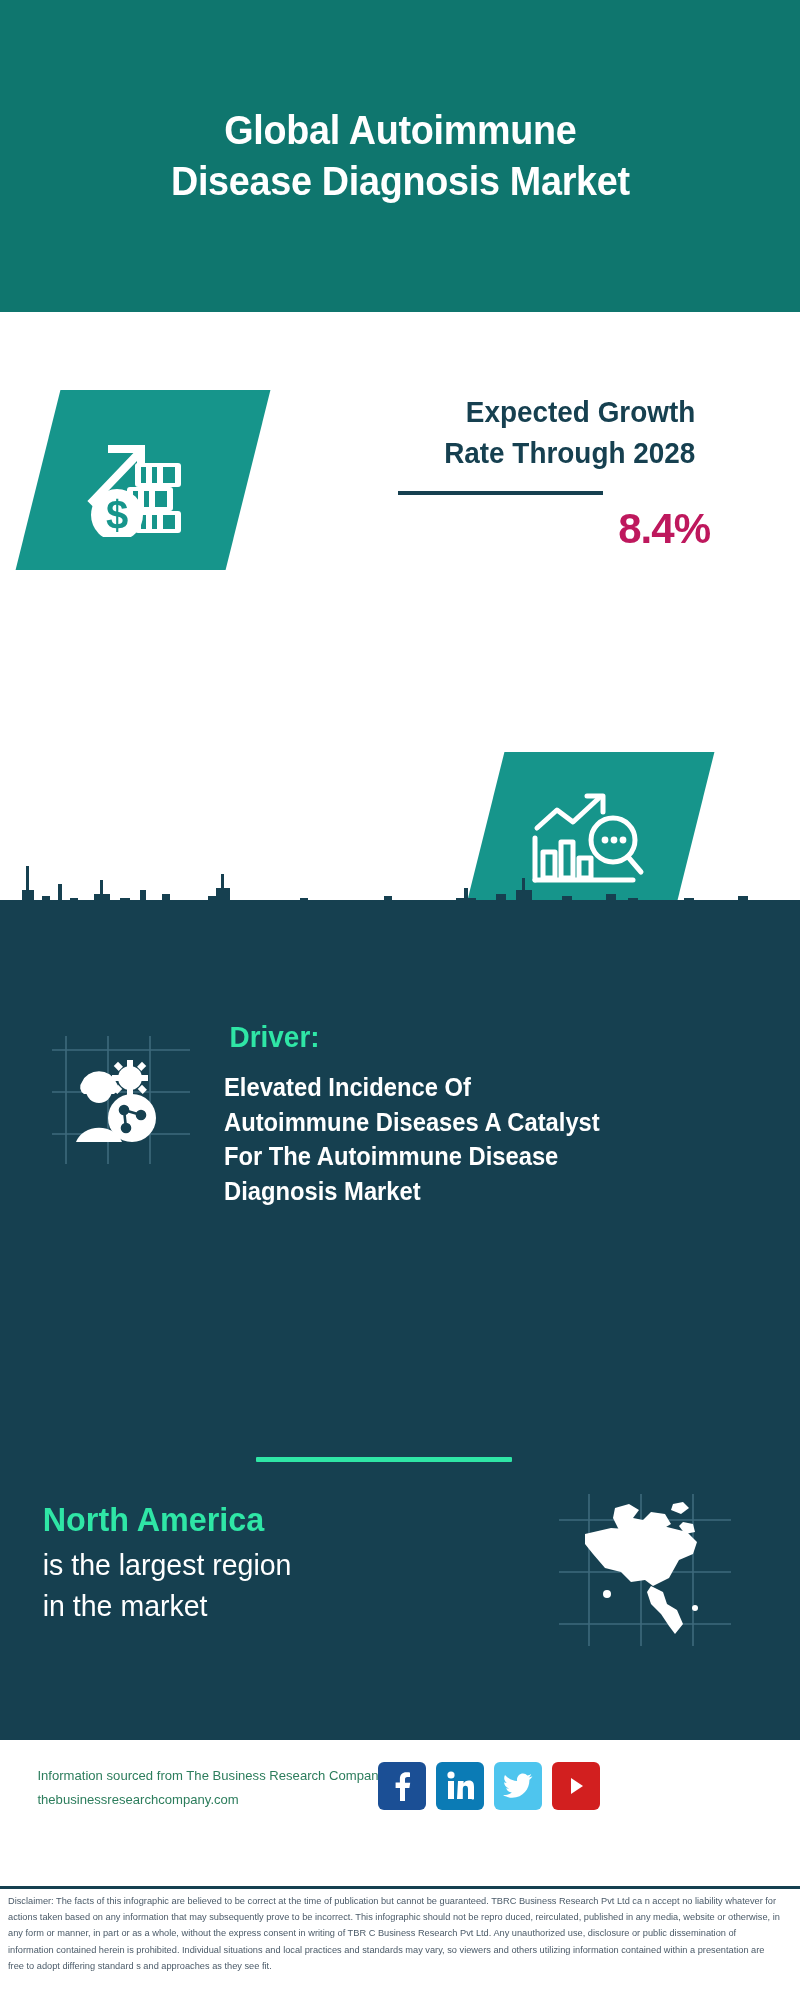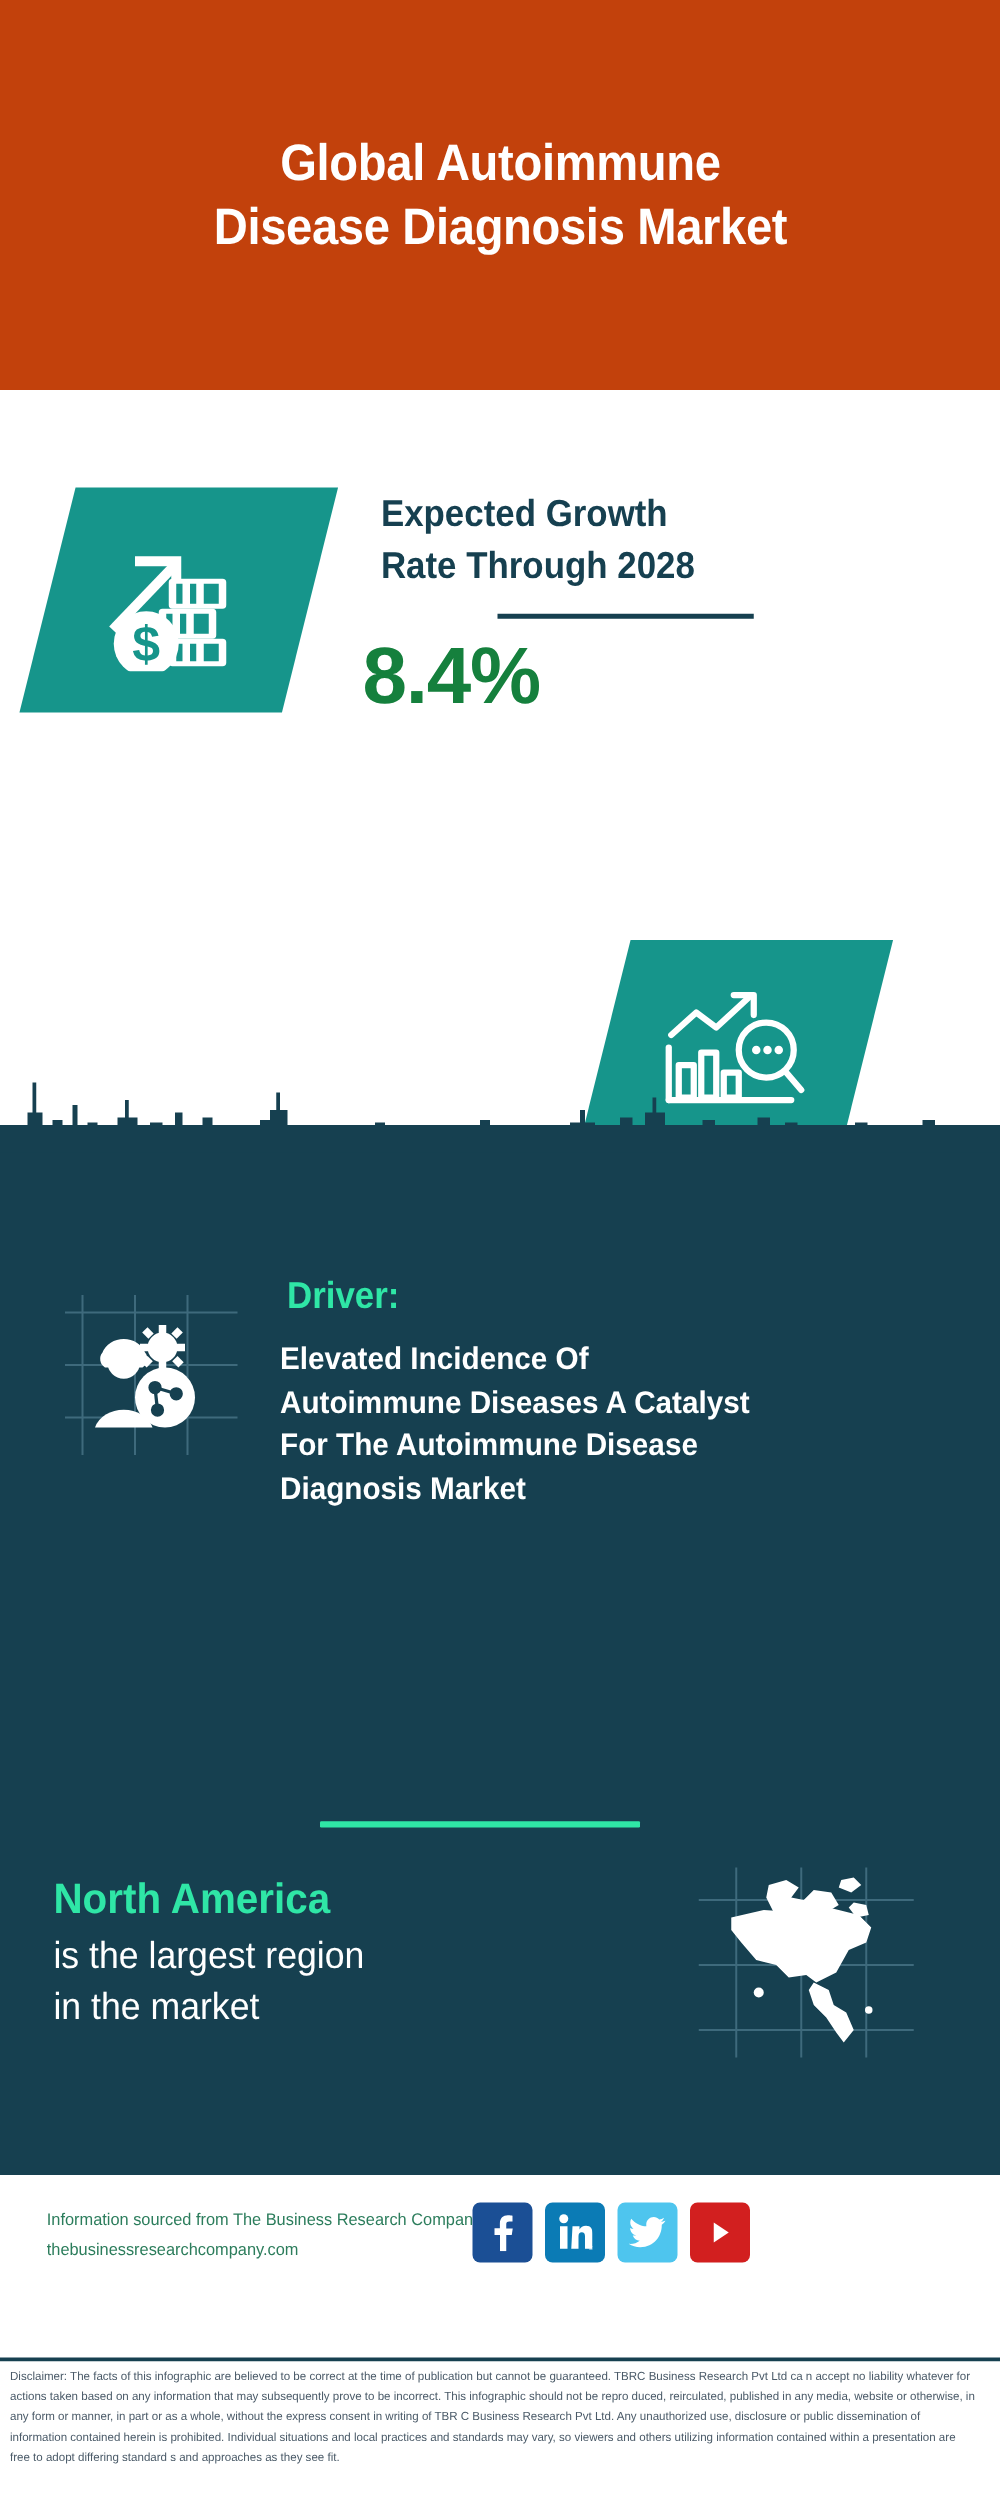--- a/index.html
+++ b/index.html
@@ -6,21 +6,21 @@
   body{
     width:800px;height:2000px;background:#ffffff;
     font-family:"Liberation Sans",sans-serif;
     overflow:hidden;position:relative;
   }
   .page{width:800px;height:2000px;position:relative;background:#fff;}
 
   
   .header{
     position:absolute;left:0;top:0;width:800px;height:312px;
-    background:#c2410c;display:flex;align-items:center;justify-content:center;
+    background:#0f766e;display:flex;align-items:center;justify-content:center;
   }
   .header-title{
     color:#ffffff;font-weight:bold;font-size:41px;line-height:1.25;
     text-align:center;letter-spacing:-0.3px;
     font-family:"Liberation Sans",sans-serif;
     transform:scaleX(0.92);
     padding:0 40px;white-space:pre-line;
   }
 
   
@@ -33,33 +33,33 @@
   .para.left{
     left:38px;top:78px;width:210px;height:180px;
     transform:skewX(-14deg);
   }
   .para.right{
     left:482px;top:440px;width:210px;height:180px;
     transform:skewX(-14deg);
   }
   .para-inner{transform:skewX(14deg);width:100%;height:100%;display:flex;align-items:center;justify-content:center;}
 
-  .stat-block{position:absolute;text-align:left;}
+  .stat-block{position:absolute;text-align:right;}
   .stat-block.one{left:290px;top:80px;width:420px;}
   .stat-block.two{left:40px;top:440px;width:420px;}
 
   .stat-label{
     color:#164050;font-weight:bold;font-size:30px;line-height:1.35;
     transform:scaleX(0.93);white-space:pre-line;
   }
   .rule{
     width:205px;height:4px;background:#164050;margin:18px auto 12px auto;
   }
   .stat-value{
-    color:#15803d;font-weight:bold;font-size:64px;line-height:1.05;
+    color:#be185d;font-weight:bold;font-size:42px;line-height:1.05;
     letter-spacing:-1px;
   }
 
   
   .lower{
     position:absolute;left:0;top:900px;width:800px;height:840px;
     background:#164050;
   }
   .skyline{
     position:absolute;left:0;top:860px;width:800px;height:62px;

